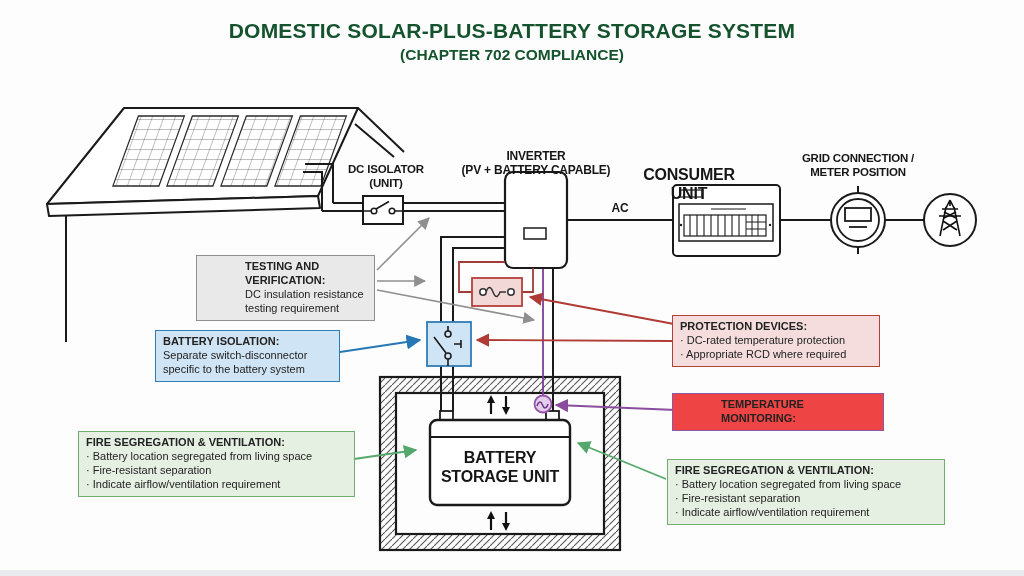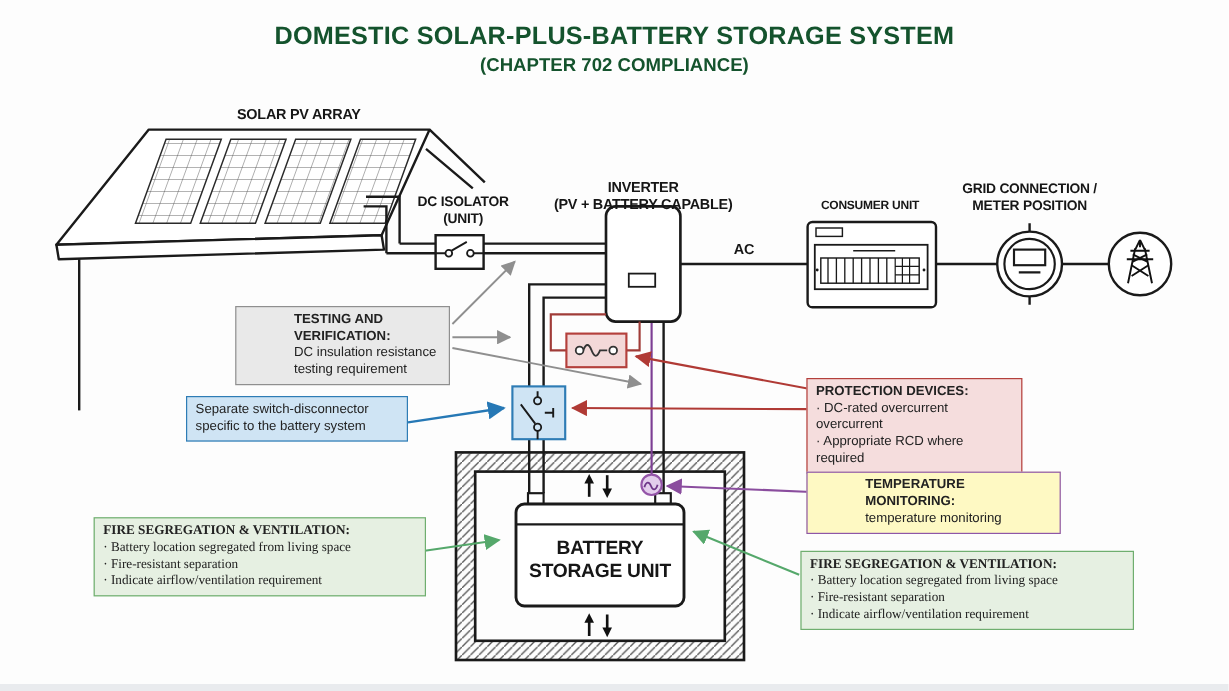--- a/index.html
+++ b/index.html
@@ -6,23 +6,23 @@
   .stage{position:relative;width:1024px;height:576px;background:#fdfdfd;overflow:hidden;
          font-family:"Liberation Sans","DejaVu Sans",sans-serif;color:#1c1c1c;}
   .stage svg{position:absolute;left:0;top:0;}
   .lbl{position:absolute;text-align:center;font-weight:bold;line-height:1.18;letter-spacing:-0.2px;color:#161616;}
   .title1{position:absolute;top:19px;left:0;width:1024px;text-align:center;font-size:21px;font-weight:bold;letter-spacing:0.2px;color:#14532d;}
   .title2{position:absolute;top:46px;left:0;width:1024px;text-align:center;font-size:15.5px;font-weight:bold;color:#14532d;}
   .note{position:absolute;font-size:11px;line-height:1.27;padding:4px 7px;border:1.6px solid;box-sizing:border-box;color:#222;}
   .note .nt{font-weight:bold;display:block;}
   .note.gray  {background:#e9e9e9;border-color:#8f8f8f;}
   .note.blue  {background:#cfe4f4;border-color:#2e7cb5;}
-  .note.green {background:#e6f0e2;border-color:#6fae6f;font-family:Liberation Serif, serif;}
+  .note.green {background:#e6f0e2;border-color:#6fae6f;}
   .note.red   {background:#f5dddd;border-color:#b4403c;}
-  .note.purple{background:#fef9c3;border-color:#8e56a8;padding-left:48px;}
+  .note.purple{background:#ef4444;border-color:#8e56a8;padding-left:48px;}
   .bottom-strip{position:absolute;left:0;bottom:0;width:1024px;height:6px;background:#e9ebee;}
 </style>
 </head>
 <body>
 
 <div class="stage">
 
 <svg width="1024" height="576" viewBox="0 0 1024 576">
   <defs>
     <pattern id="cells" width="11.5" height="10" patternUnits="userSpaceOnUse">
@@ -184,67 +184,66 @@
     <path d="M674,324 L530,297" stroke="#b03a35" stroke-width="1.8" marker-end="url(#ah-red)"></path>
     <path d="M676,410 L556,405" stroke="#8a4d9e" stroke-width="1.8" marker-end="url(#ah-purple)"></path>
     <path d="M354,459 L416,450" stroke="#55a86b" stroke-width="1.8" marker-end="url(#ah-green)"></path>
     <path d="M666,479 L578,443" stroke="#55a86b" stroke-width="1.8" marker-end="url(#ah-green)"></path>
   </g>
 </svg>
 
   <div class="title1">DOMESTIC SOLAR-PLUS-BATTERY STORAGE SYSTEM</div>
   <div class="title2">(CHAPTER 702 COMPLIANCE)</div>
 
-  <div class="lbl" style="left:160px;top:88px;width:178px;font-size:12px;">SOLAR PV ARRAY</div>
   <div class="lbl" style="left:331px;top:163px;width:110px;font-size:11.5px;">
     <span>DC ISOLATOR</span><br>
     <span>(UNIT)</span>
   </div>
   <div class="lbl" style="left:446px;top:138px;width:180px;font-size:12px;margin-top:11px;">
     <span>INVERTER</span><br>
     <span>(PV + BATTERY CAPABLE)</span>
   </div>
   <div class="lbl" style="left:600px;top:201px;width:40px;font-size:12px;">AC</div>
-  <div class="lbl" style="left:660px;top:166px;width:130px;font-size:10px;">CONSUMER UNIT</div>
+  <div class="lbl" style="left:624px;top:166px;width:130px;font-size:16px;">CONSUMER UNIT</div>
   <div class="lbl" style="left:788px;top:152px;width:140px;font-size:11.5px;">
     <span>GRID CONNECTION /</span><br>
     <span>METER POSITION</span>
   </div>
   <div class="lbl" style="left:430px;top:449px;width:140px;font-size:16px;">
     <span>BATTERY</span><br>
     <span>STORAGE UNIT</span>
   </div>
 
   <div class="note gray" style="left:196px;top:255px;width:179px;padding-left:48px;">
     <span class="nt">TESTING AND VERIFICATION:</span>
     <div>DC insulation resistance</div>
     <div>testing requirement</div>
   </div>
 
   <div class="note blue" style="left:155px;top:330px;width:185px;">
+    <span class="nt">BATTERY ISOLATION:</span>
     <div>Separate switch-disconnector</div>
     <div>specific to the battery system</div>
   </div>
 
   <div class="note green" style="left:78px;top:431px;width:277px;">
     <span class="nt">FIRE SEGREGATION &amp; VENTILATION:</span>
     <div>· Battery location segregated from living space</div>
     <div>· Fire-resistant separation</div>
     <div>· Indicate airflow/ventilation requirement</div>
   </div>
 
-  <div class="note red" style="left:672px;top:315px;width:180px;">
+  <div class="note red" style="left:672px;top:315px;width:208px;">
     <span class="nt">PROTECTION DEVICES:</span>
-    <div>· DC-rated overcurrent overcurrent</div>
+    <div>· DC-rated temperature protection</div>
     <div>· Appropriate RCD where required</div>
   </div>
 
   <div class="note purple" style="left:672px;top:393px;width:212px;">
     <span class="nt">TEMPERATURE MONITORING:</span>
-    <div>temperature monitoring</div>
   </div>
 
   <div class="note green" style="left:667px;top:459px;width:278px;">
     <span class="nt">FIRE SEGREGATION &amp; VENTILATION:</span>
     <div>· Battery location segregated from living space</div>
     <div>· Fire-resistant separation</div>
     <div>· Indicate airflow/ventilation requirement</div>
   </div>
 
   <div class="bottom-strip"></div>

